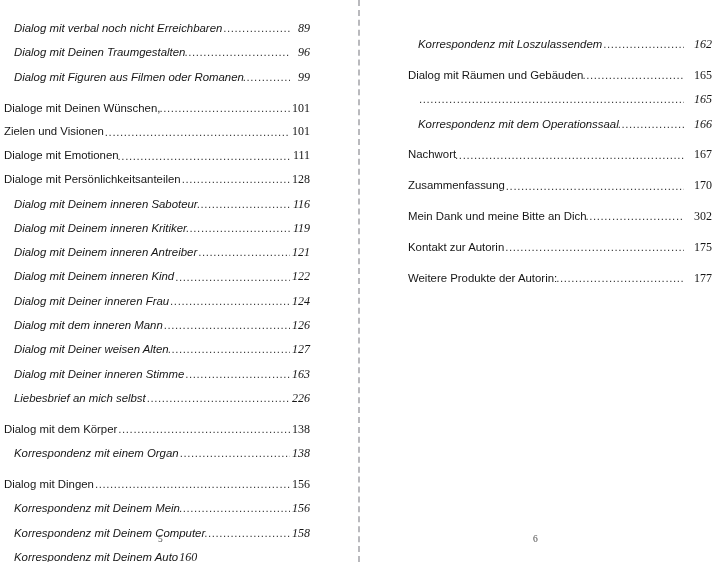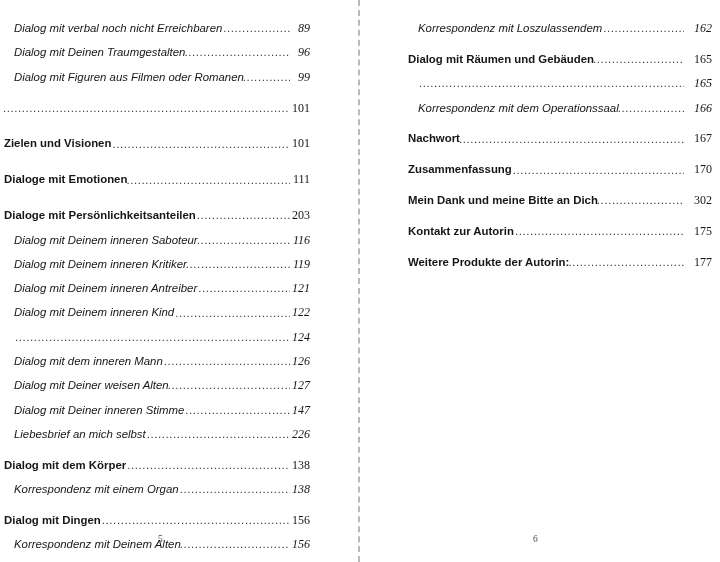--- a/index.html
+++ b/index.html
@@ -23,21 +23,21 @@
     display: flex;
     gap: 12px;
   }
 
   .page {
     position: relative;
     height: 100%;
     box-sizing: border-box;
   }
   .page-left  { width: 359px; padding: 22px 43px 0 4px; }
-  .page-right { width: 361px; padding: 22px 8px 0 43px; }
+  .page-right { width: 361px; padding: 38px 8px 0 43px; }
 
   .fold {
     position: absolute;
     top: 0;
     bottom: 0;
     left: 358px;
     width: 0;
     border-left: 2px dashed #b9b9bd;
   }
 
@@ -48,32 +48,32 @@
     align-items: baseline;
     font-size: 11.4px;
     line-height: 1.16;
     white-space: nowrap;
     color: #161616;
   }
 
   
   .toc-entry.sub   { margin-top: 10.4px; }
   .toc-entry.top   { margin-top: 17px; }
-  .toc-entry.cont  { margin-top: 22px; }
+  .toc-entry.cont  { margin-top: 10px; }
   .toc-entry:first-child { margin-top: 0; }
 
   
   .lvl-sub .label {
     font-style: italic;
     font-weight: 500;
   }
   .lvl-sub { padding-left: 10px; }
   .lvl-sub .pageno { font-style: italic; font-weight: 500; }
 
-  .lvl-top .label { font-style: normal; font-weight: 700; }
+  .lvl-top .label { font-style: normal; font-weight: 400; }
   .lvl-top .pageno { font-style: normal; font-weight: 400; }
 
   .label { flex: 0 0 auto; }
 
   .leader {
     flex: 1 1 auto;
     min-width: 6px;
     position: relative;
     overflow: hidden;
     align-self: flex-end;
@@ -128,37 +128,38 @@
           <span class="label">Dialog mit Deinen Traumgestalten</span>
           <span class="leader"></span>
           <span class="pageno">96</span>
         </li>
         <li class="toc-entry lvl-sub sub tight">
           <span class="label">Dialog mit Figuren aus Filmen oder Romanen</span>
           <span class="leader"></span>
           <span class="pageno">99</span>
         </li>
         <li class="toc-entry lvl-top top tight">
+          <span class="label">Dialoge mit Deinen Wünschen,</span>
           <span class="leader"></span>
           <span class="pageno">101</span>
         </li>
         <li class="toc-entry lvl-top cont">
           <span class="label">Zielen und Visionen</span>
           <span class="leader"></span>
           <span class="pageno">101</span>
         </li>
         <li class="toc-entry lvl-top cont tight">
           <span class="label">Dialoge mit Emotionen</span>
           <span class="leader"></span>
           <span class="pageno">111</span>
         </li>
         <li class="toc-entry lvl-top cont">
           <span class="label">Dialoge mit Persönlichkeitsanteilen</span>
           <span class="leader"></span>
-          <span class="pageno">203</span>
+          <span class="pageno">128</span>
         </li>
         <li class="toc-entry lvl-sub sub tight">
           <span class="label">Dialog mit Deinem inneren Saboteur</span>
           <span class="leader"></span>
           <span class="pageno">116</span>
         </li>
         <li class="toc-entry lvl-sub sub tight">
           <span class="label">Dialog mit Deinem inneren Kritiker</span>
           <span class="leader"></span>
           <span class="pageno">119</span>
@@ -167,37 +168,38 @@
           <span class="label">Dialog mit Deinem inneren Antreiber</span>
           <span class="leader"></span>
           <span class="pageno">121</span>
         </li>
         <li class="toc-entry lvl-sub sub">
           <span class="label">Dialog mit Deinem inneren Kind</span>
           <span class="leader"></span>
           <span class="pageno">122</span>
         </li>
         <li class="toc-entry lvl-sub sub">
+          <span class="label">Dialog mit Deiner inneren Frau</span>
           <span class="leader"></span>
           <span class="pageno">124</span>
         </li>
         <li class="toc-entry lvl-sub sub">
           <span class="label">Dialog mit dem inneren Mann</span>
           <span class="leader"></span>
           <span class="pageno">126</span>
         </li>
         <li class="toc-entry lvl-sub sub tight">
           <span class="label">Dialog mit Deiner weisen Alten</span>
           <span class="leader"></span>
           <span class="pageno">127</span>
         </li>
         <li class="toc-entry lvl-sub sub">
           <span class="label">Dialog mit Deiner inneren Stimme</span>
           <span class="leader"></span>
-          <span class="pageno">147</span>
+          <span class="pageno">163</span>
         </li>
         <li class="toc-entry lvl-sub sub">
           <span class="label">Liebesbrief an mich selbst</span>
           <span class="leader"></span>
           <span class="pageno">226</span>
         </li>
         <li class="toc-entry lvl-top top">
           <span class="label">Dialog mit dem Körper</span>
           <span class="leader"></span>
           <span class="pageno">138</span>
@@ -206,21 +208,21 @@
           <span class="label">Korrespondenz mit einem Organ</span>
           <span class="leader"></span>
           <span class="pageno">138</span>
         </li>
         <li class="toc-entry lvl-top top">
           <span class="label">Dialog mit Dingen</span>
           <span class="leader"></span>
           <span class="pageno">156</span>
         </li>
         <li class="toc-entry lvl-sub sub tight">
-          <span class="label">Korrespondenz mit Deinem Alten</span>
+          <span class="label">Korrespondenz mit Deinem Mein</span>
           <span class="leader"></span>
           <span class="pageno">156</span>
         </li>
         <li class="toc-entry lvl-sub sub tight">
           <span class="label">Korrespondenz mit Deinem Computer</span>
           <span class="leader"></span>
           <span class="pageno">158</span>
         </li>
         <li class="toc-entry lvl-sub sub">
           <span class="label">Korrespondenz mit Deinem Auto</span>

